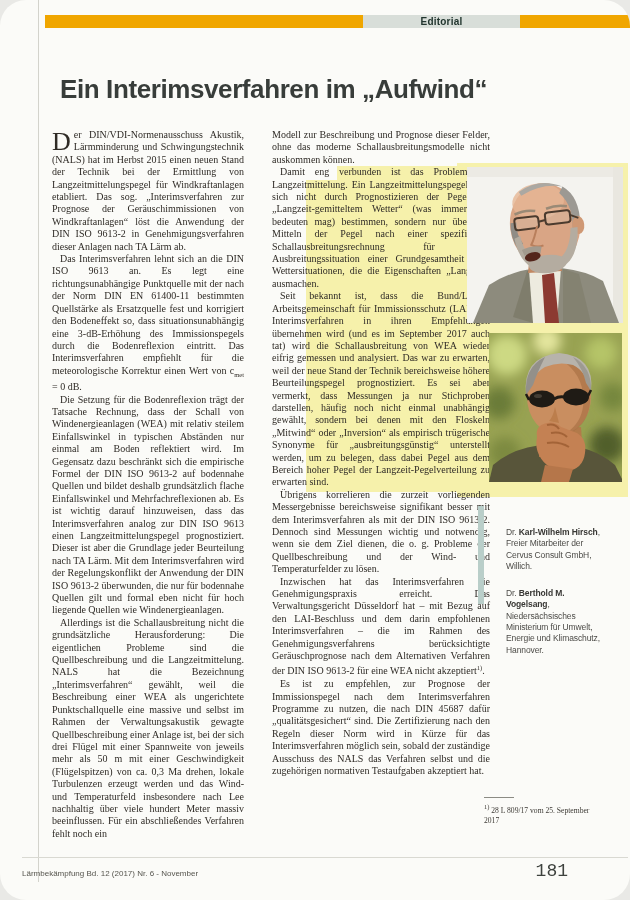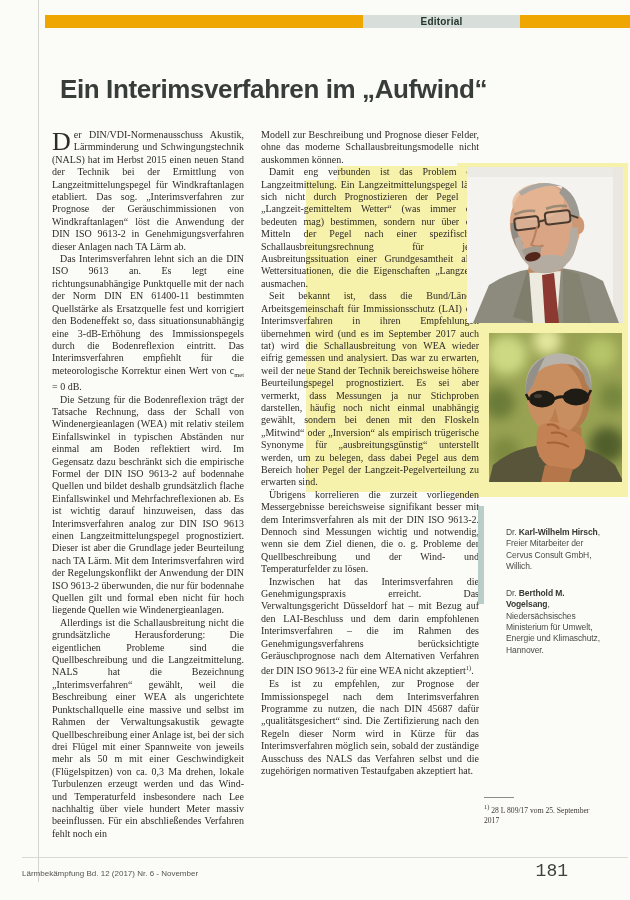--- a/index.html
+++ b/index.html
@@ -1,37 +1,37 @@
 <!DOCTYPE html>
 <html lang="de"><head>
 <meta charset="utf-8">
 <style>
   html,body{margin:0;padding:0;background:#e9e9e6;}
   .page{position:relative;width:630px;height:900px;margin:0 auto;background:#fbfbf8;overflow:hidden;
-        font-family:"Liberation Serif",serif;}
+        font-family:"Liberation Serif",serif;border-radius:26px;}
   .scanline{position:absolute;left:38px;top:0;width:1px;height:882px;background:#d3d3cc;}
 
   
   .topbar{position:absolute;left:45px;top:15px;width:585px;height:13px;background:#f0a600;}
   .topbar-gray{position:absolute;left:318px;top:0;width:157px;height:13px;background:#d8ded9;
                display:flex;align-items:center;justify-content:center;}
   .editorial{font-family:"Liberation Sans",sans-serif;font-weight:bold;font-size:10px;color:#22362f;letter-spacing:.2px;}
   h1.title{position:absolute;left:52px;top:66px;margin:8px;font-family:"Liberation Sans",sans-serif;
            font-weight:bold;font-size:26px;letter-spacing:-.4px;color:#383d3a;white-space:nowrap;}
 
   
   .hl{position:absolute;background:#f6f1ab;}
   .hl-first{left:337px;top:166px;width:141px;height:14px;}
   .hl-main{left:306px;top:180px;width:172px;height:312px;}
   .hl-photo{left:457px;top:163px;width:171px;height:334px;}
 
   
   .col{position:absolute;top:129px;font-size:10px;line-height:12.4px;color:#2f2b26;text-align:justify;}
   .col-left{left:52px;width:192px;}
-  .col-right{left:261px;width:218px;}
+  .col-right{left:272px;width:218px;}
   .col p{margin:0;text-indent:8px;}
   .col p.noindent{text-indent:0;}
   .dropcap{float:left;font-size:26px;line-height:23px;padding:1px 3px 0 0;color:#2f2b26;}
   sub.unit{font-size:6.5px;}
   sup.ref{font-size:6.5px;}
 
   
   .photo{position:absolute;}
   .photo svg{display:block;width:100%;height:100%;}
   .photo-top{left:467px;top:167px;width:156px;height:156px;}

